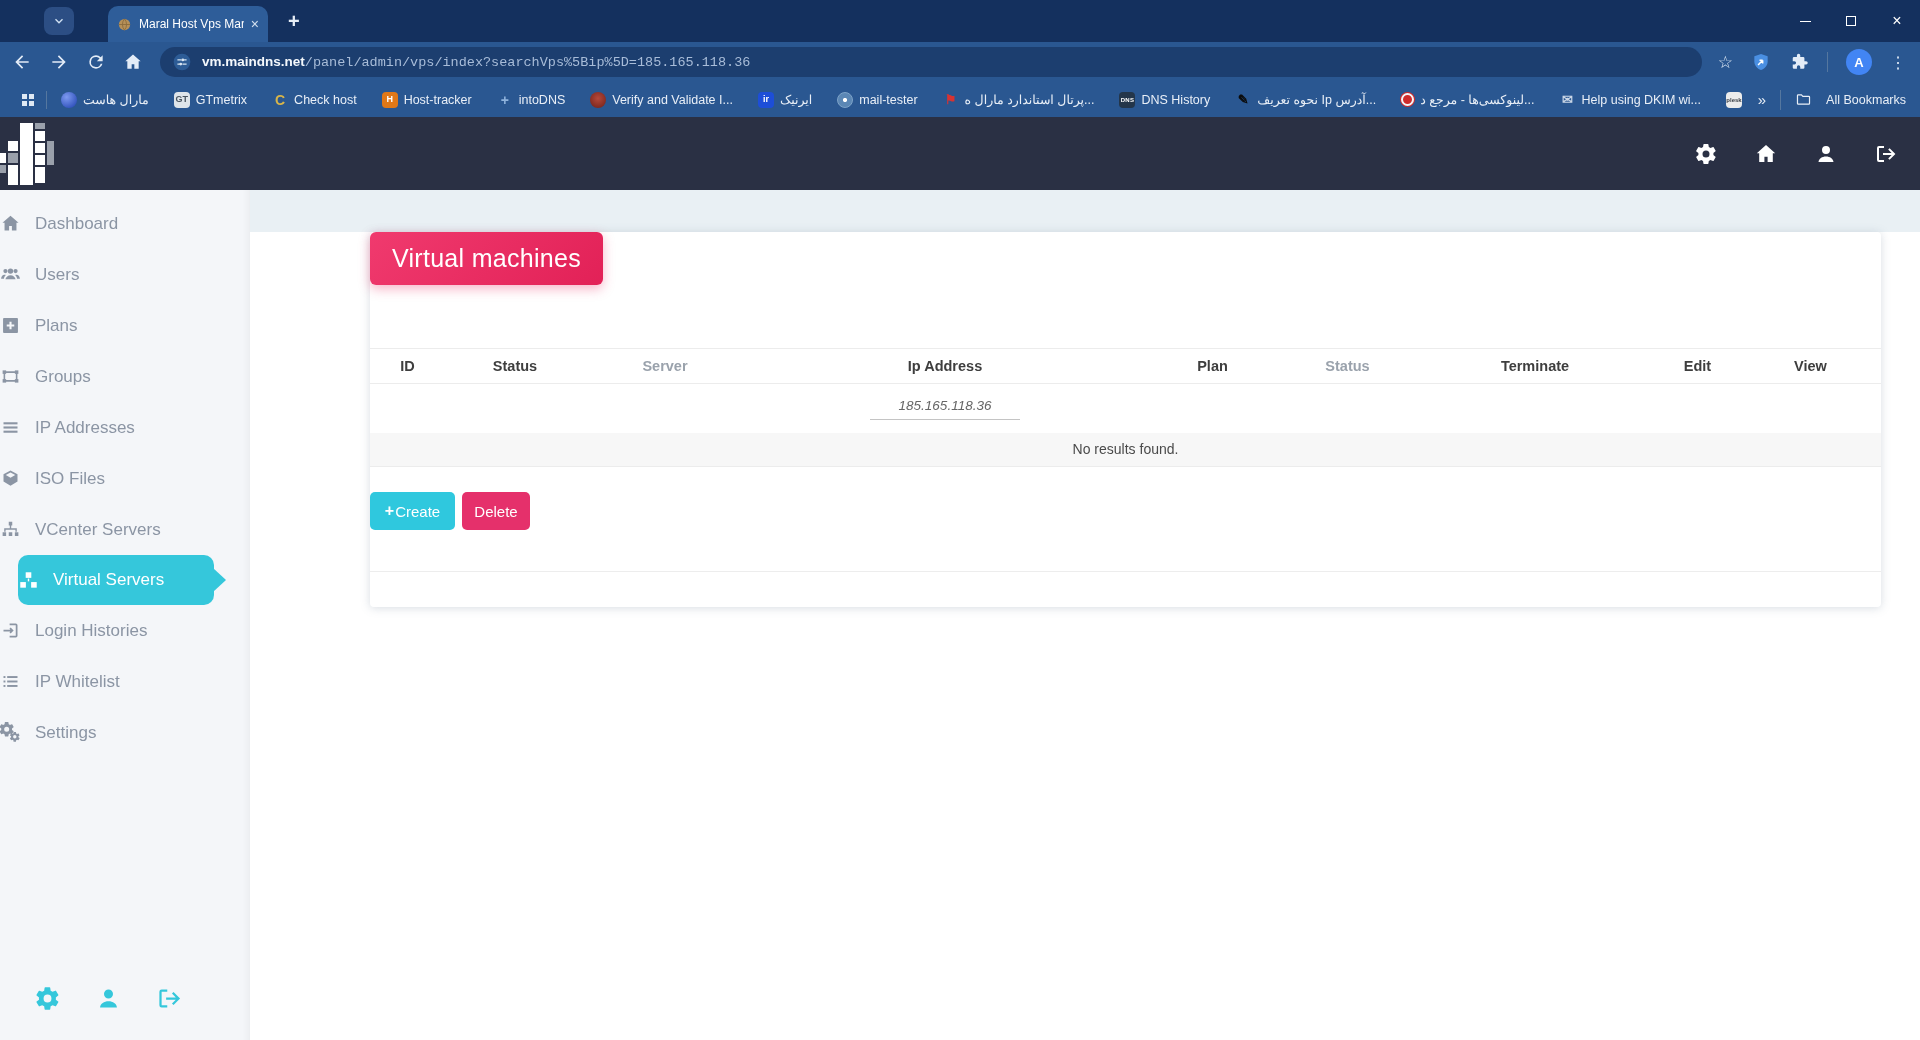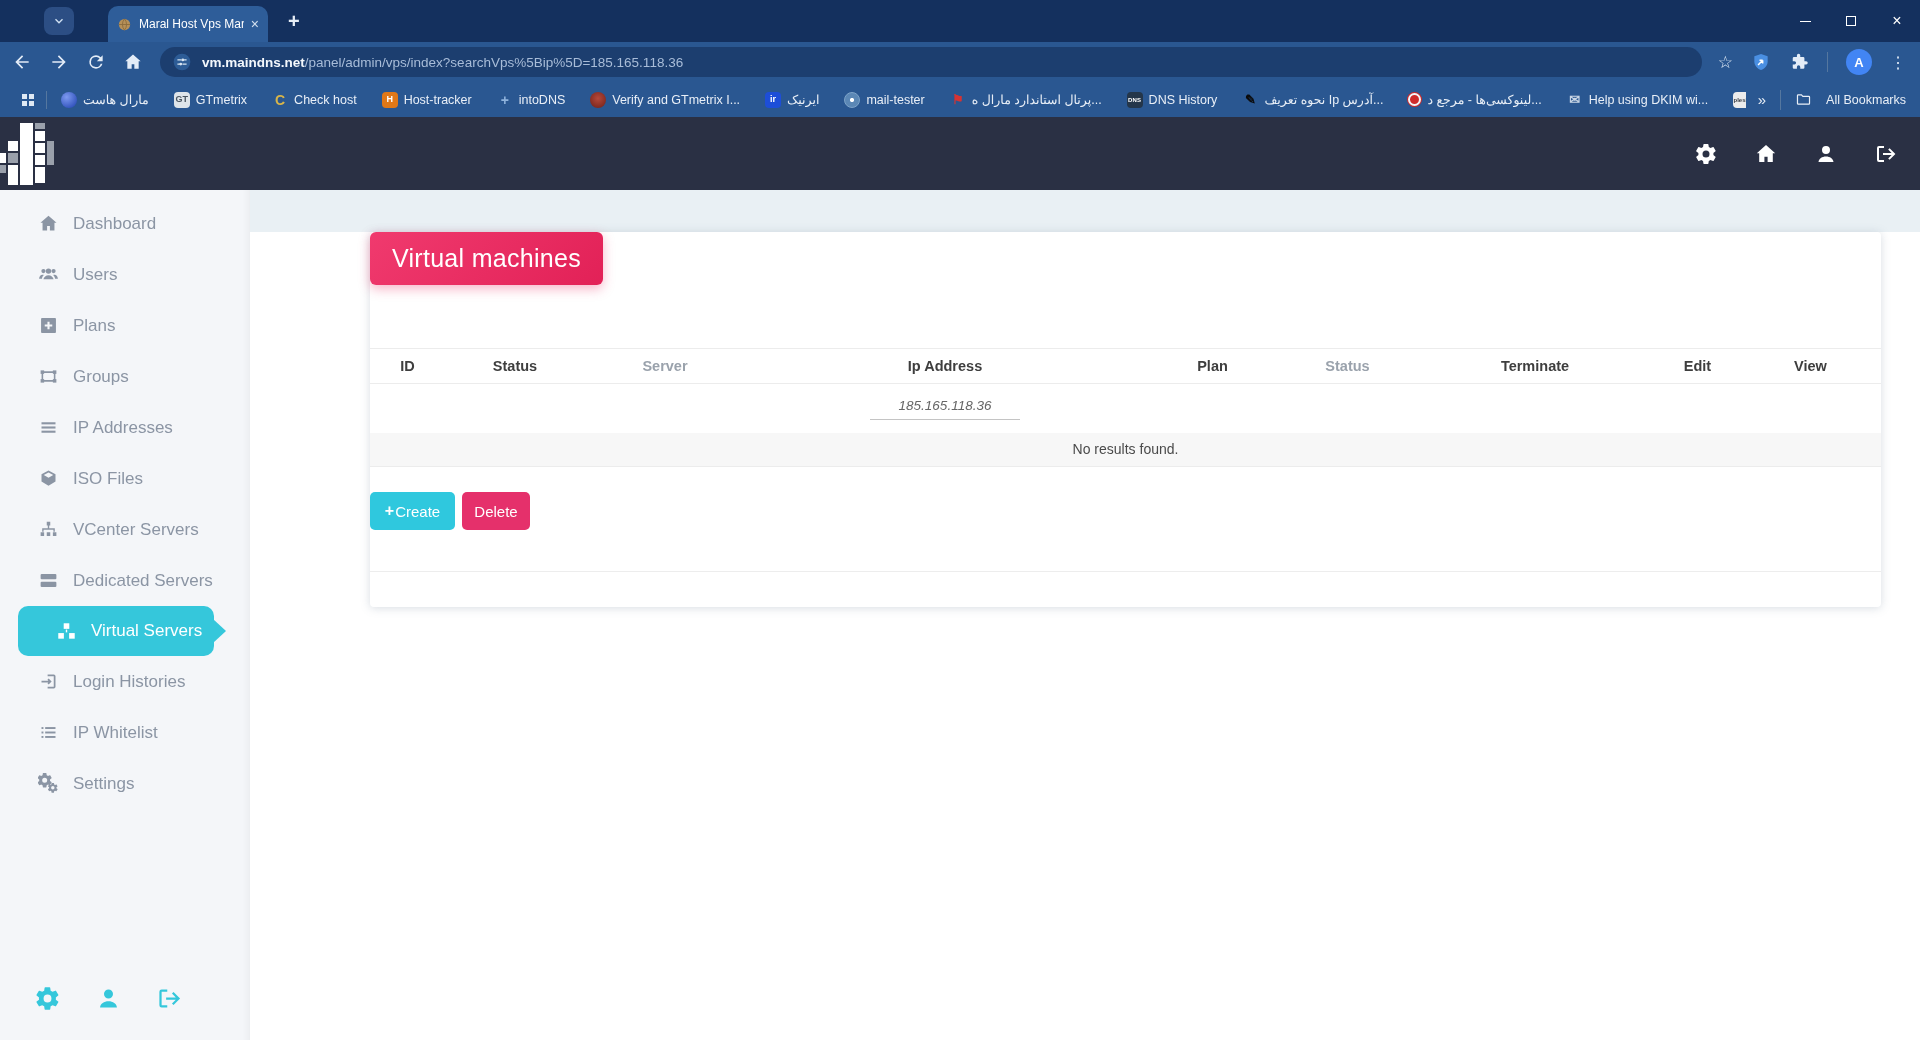--- a/index.html
+++ b/index.html
@@ -20,21 +20,21 @@
   .win-btn { width:46px; height:42px; display:flex; align-items:center; justify-content:center; color:#fff; cursor:pointer; }
   .min-glyph { display:block; width:11px; border-bottom:1.4px solid #fff; }
   .max-glyph { display:block; width:10px; height:10px; border:1.4px solid #fff; }
 
   .toolbar { height:40px; background:#2a5791; display:flex; align-items:center; color:#e3ecf7; padding:0 0 0 12px; }
   .nav-ic { width:20px; height:20px; margin-right:17px; cursor:pointer; flex:none; }
   .addr { width:1542px; height:30px; border-radius:15px; background:#1c3e6f;
     display:flex; align-items:center; padding:0 12px; gap:10px; overflow:hidden; }
   .url { font-size:13.5px; white-space:nowrap; overflow:hidden; }
   .url b { color:#f4f8fc; font-weight:bold; }
-  .url span { color:#a8bcd8; }
+  .url span { color:#a8bcd8;font-family:Liberation Mono, monospace; }
   .addr-right { flex:1; display:flex; align-items:center; justify-content:flex-end; gap:18px; padding:0 14px; }
   .star { font-size:17px; color:#dde8f4; cursor:pointer; }
   .tb-sep { width:1px; height:20px; background:#55779f; }
   .avatar { width:26px; height:26px; border-radius:50%; background:#4285f4; color:#fff;
     font-size:13px; font-weight:bold; display:flex; align-items:center; justify-content:center; cursor:pointer; }
   .dots { color:#e3ecf7; font-size:16px; letter-spacing:0; cursor:pointer; }
 
   .bookmarks { height:35px; background:#2a5791; display:flex; align-items:center;
     color:#e9eff7; font-size:12.5px; padding:0 14px; gap:0; }
   .apps-grid { display:grid; grid-template-columns:5px 5px; grid-gap:2px; margin:0 12px 0 8px; cursor:pointer; }
@@ -65,21 +65,21 @@
   
   .app-header { height:73px; background:#2a3044; display:flex; align-items:center; }
   .logo { margin-left:0; height:66px; }
   .hdr-icons { margin-left:auto; display:flex; gap:36px; padding-right:22px; color:#fff; }
   .hdr-icons .ic { width:24px; height:24px; cursor:pointer; }
 
   
   .app-body { display:flex; height:850px; background:#fff; }
   .sidebar { width:250px; flex:none; background:#f4f6f9; position:relative; padding-top:8px;
     box-shadow: inset -10px 0 10px -10px rgba(0,0,0,.07); }
-  .side-item { height:51px; display:flex; align-items:center; padding-left:38px;
+  .side-item { height:51px; display:flex; align-items:center; 
     color:#8b95a4; font-size:17px; cursor:pointer; }
   .side-item .ic { width:21px; height:21px; margin-right:14px; flex:none; }
   .side-item.active { background:#35c7db; color:#fff; border-radius:10px;
     margin:0 36px 0 18px; height:50px; position:relative; }
   .side-item.active::after { content:''; position:absolute; right:-12px; top:50%;
     transform:translateY(-50%); border-top:12px solid transparent;
     border-bottom:12px solid transparent; border-left:13px solid #35c7db; }
   .side-footer { position:absolute; bottom:28px; left:34px; display:flex; gap:34px; color:#35c7db; }
   .side-footer .ic { width:27px; height:27px; cursor:pointer; }
 
@@ -202,21 +202,21 @@
       <span class="bm">
         <span class="fav fav-host-tracker">H</span>
         <span>Host-tracker</span>
       </span>
       <span class="bm">
         <span class="fav fav-intodns">+</span>
         <span>intoDNS</span>
       </span>
       <span class="bm">
         <span class="fav fav-verify"></span>
-        <span>Verify and GTmetrix I...</span>
+        <span>Verify and Validate I...</span>
       </span>
       <span class="bm">
         <span class="fav fav-irnic">ir</span>
         <span>ایرنیک</span>
       </span>
       <span class="bm">
         <span class="fav fav-mail-tester"></span>
         <span>mail-tester</span>
       </span>
       <span class="bm">
@@ -332,27 +332,20 @@
               <path d="M12 2.8 20 7v8.4l-8 4.8-8-4.8V7l8-4.2zm0 2.3L6.6 8 12 11l5.4-3L12 5.1zM6 9.8l5 2.9v5.4l-5-3V9.8zm12 0v5.3l-5 3v-5.4l5-2.9z"></path>
             </svg></span>
           <span>ISO Files</span>
         </div>
         <div class="side-item">
           <span class="ic"><svg viewBox="0 0 24 24" fill="currentColor" style="width:100%;height:100%">
               <path d="M10 3h4v4.5h-4zM3 15h4v4.5H3zM10 15h4v4.5h-4zM17 15h4v4.5h-4zM11.2 7.5h1.6v3.2h6.4v4h-1.6v-2.4H6.4v2.4H4.8v-4h6.4V7.5z"></path>
             </svg></span>
           <span>VCenter Servers</span>
         </div>
-        <div class="side-item">
-          <span class="ic"><svg viewBox="0 0 24 24" fill="currentColor" style="width:100%;height:100%">
-              <rect x="3" y="4.5" width="18" height="6" rx="1.2"></rect>
-              <rect x="3" y="13.5" width="18" height="6" rx="1.2"></rect>
-            </svg></span>
-          <span>Dedicated Servers</span>
-        </div>
         <div class="side-item active">
           <span class="ic"><svg viewBox="0 0 24 24" fill="currentColor" style="width:100%;height:100%">
               <rect x="8.8" y="2.6" width="6.4" height="6.4"></rect>
               <rect x="2.6" y="13.8" width="6.4" height="6.4"></rect>
               <rect x="15" y="13.8" width="6.4" height="6.4"></rect>
               <path d="M11.2 9.8h1.6v3.2h-1.6z"></path>
             </svg></span>
           <span>Virtual Servers</span>
         </div>
         <div class="side-item">

